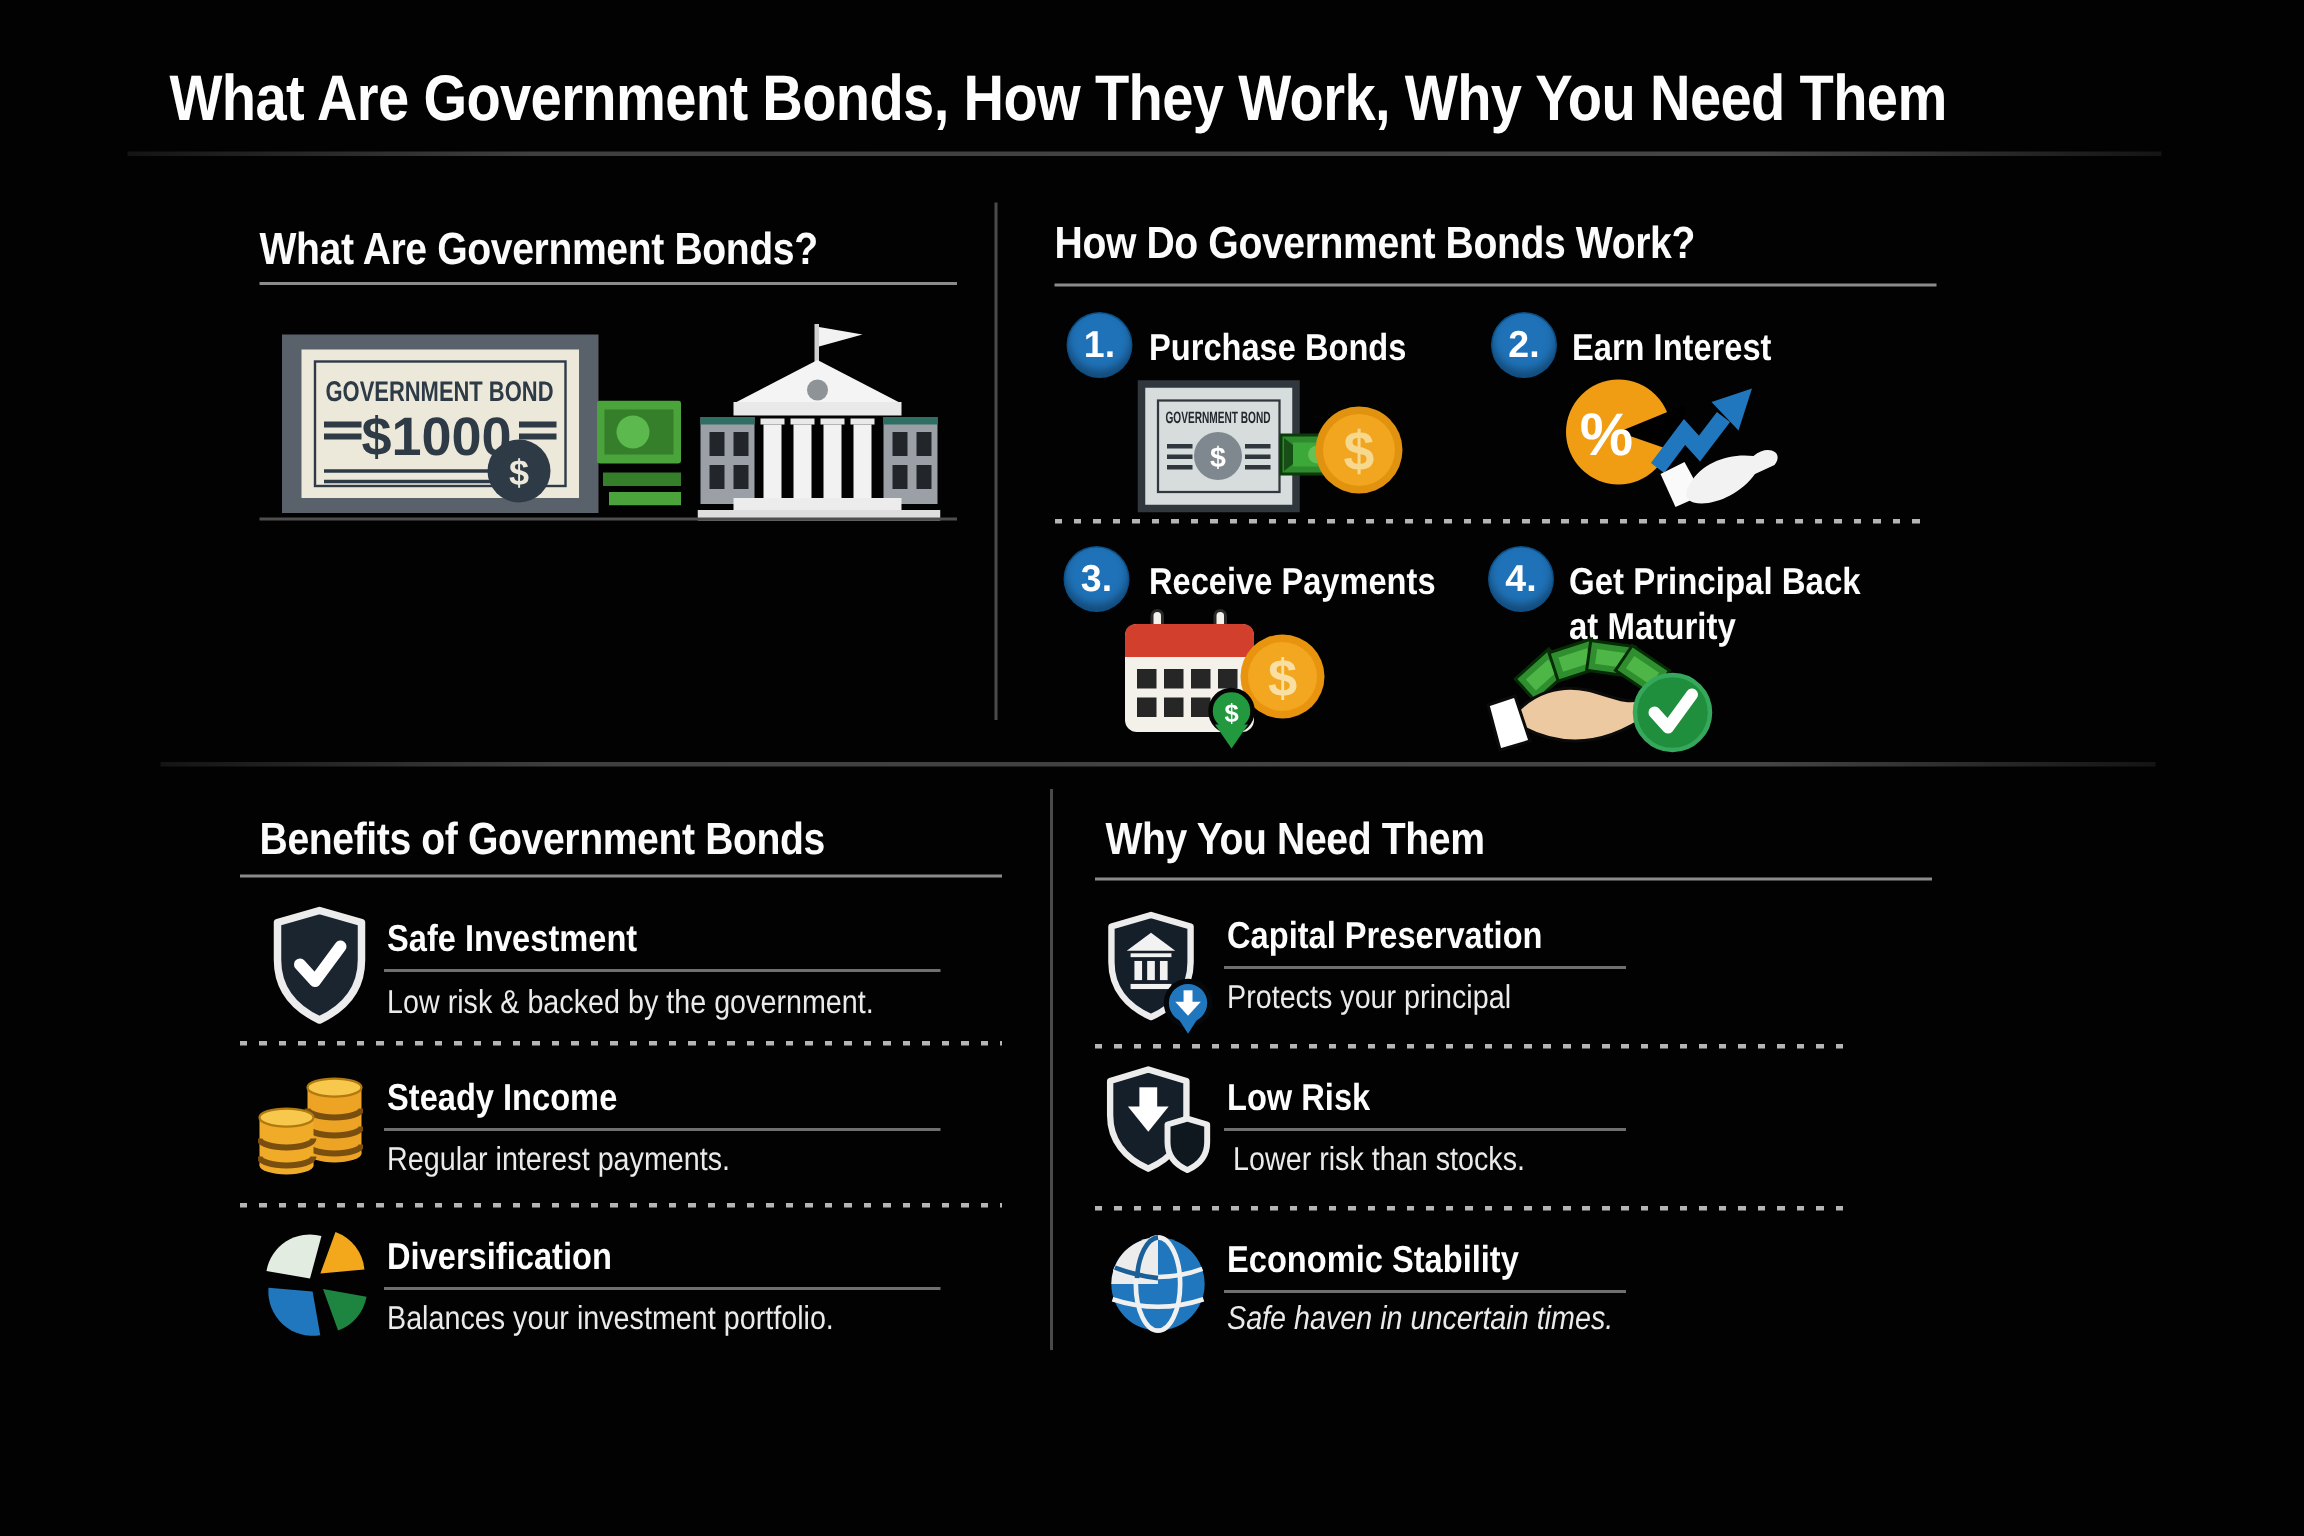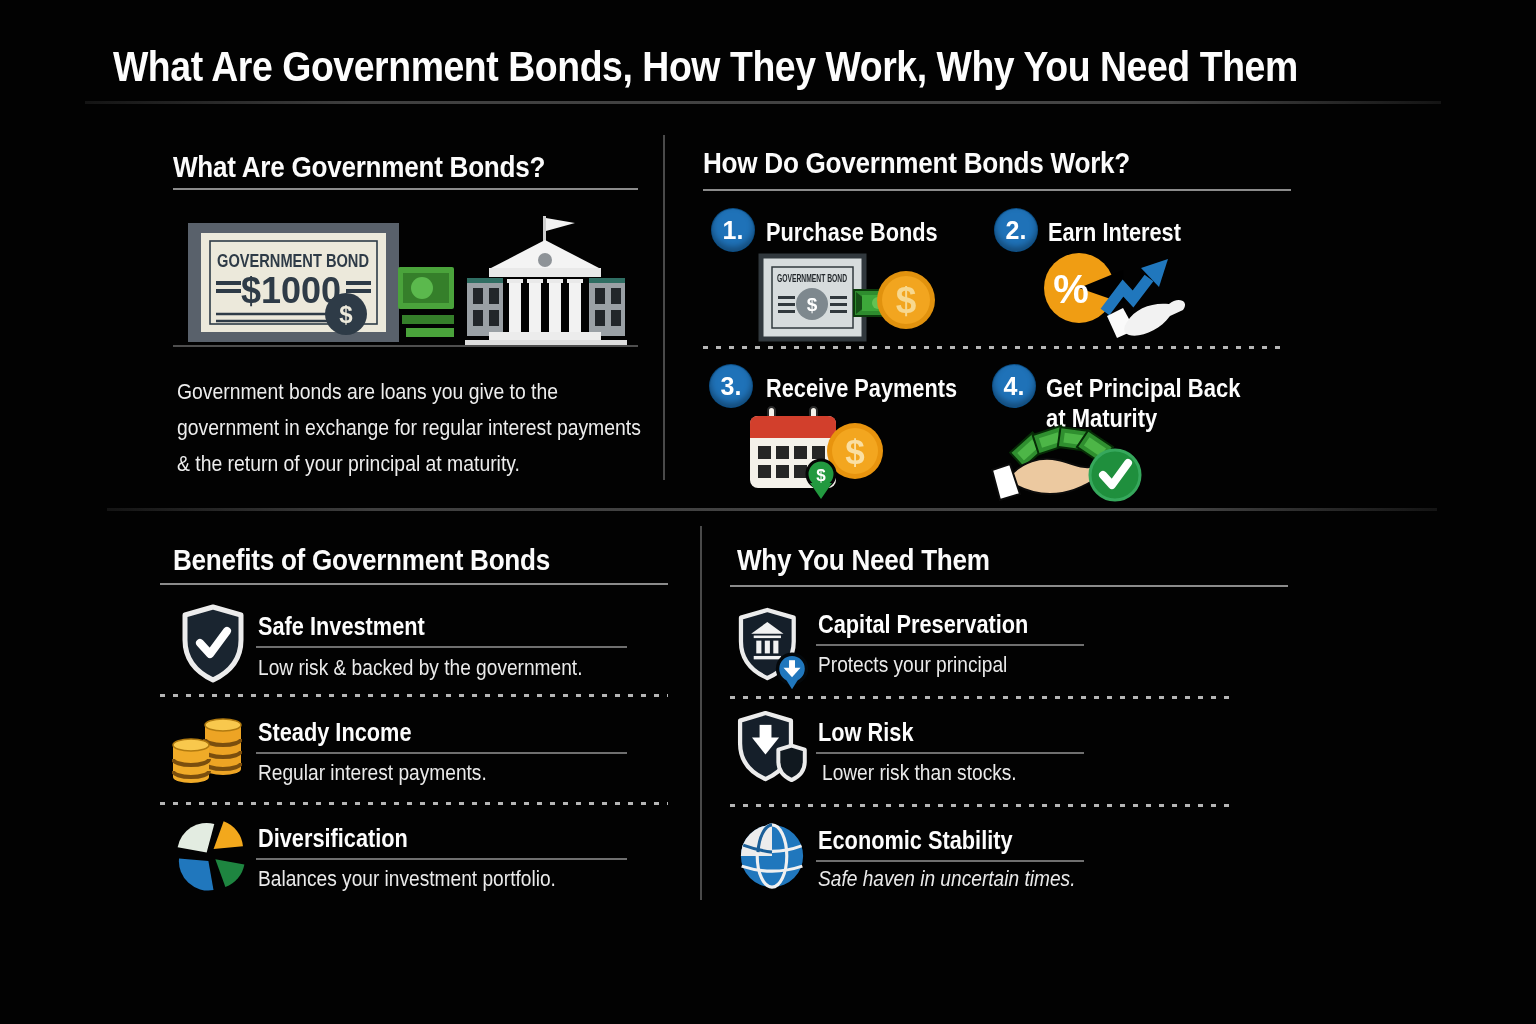--- a/index.html
+++ b/index.html
@@ -86,25 +86,20 @@
     <rect x="44" y="73" width="12" height="49" fill="#f2f2f2"></rect>
       <rect x="64" y="73" width="12" height="49" fill="#f2f2f2"></rect>
     <rect x="84" y="73" width="12" height="49" fill="#f2f2f2"></rect>
       <rect x="104" y="73" width="12" height="49" fill="#f2f2f2"></rect>
     <rect x="24" y="122" width="112" height="8" fill="#ececec"></rect>
     <rect x="0" y="130" width="162" height="7" fill="#dedede"></rect>
   </svg>
 
   <div class="abs rule-dim" style="left:173px;top:345px;width:465px;"></div>
 
-  <div class="abs" style="left:177px;top:374px;">
-    <div class="desc-line condw">Government bonds are loans you give to the</div><br>
-    <div class="desc-line condw">government in exchange for regular interest payments</div><br>
-    <div class="desc-line condw">&amp; the return of your principal at maturity.</div>
-  </div>
 
   <div class="abs vrule" style="left:663px;top:135px;height:345px;"></div>
 
   <div class="abs h2 cond" style="left:703px;top:146px;">How Do Government Bonds Work?</div>
   <div class="abs rule" style="left:703px;top:189px;width:588px;"></div>
 
   <div class="abs num" style="left:712px;top:209px;">1.</div>
   <div class="abs step-label cond" style="left:766px;top:217px;">Purchase Bonds</div>
   <svg class="abs" style="left:758px;top:252px;" width="178" height="92" viewBox="0 0 178 92">
     <rect x="3" y="4" width="103" height="83" fill="#d7dcdd" stroke="#31383d" stroke-width="5"></rect>

